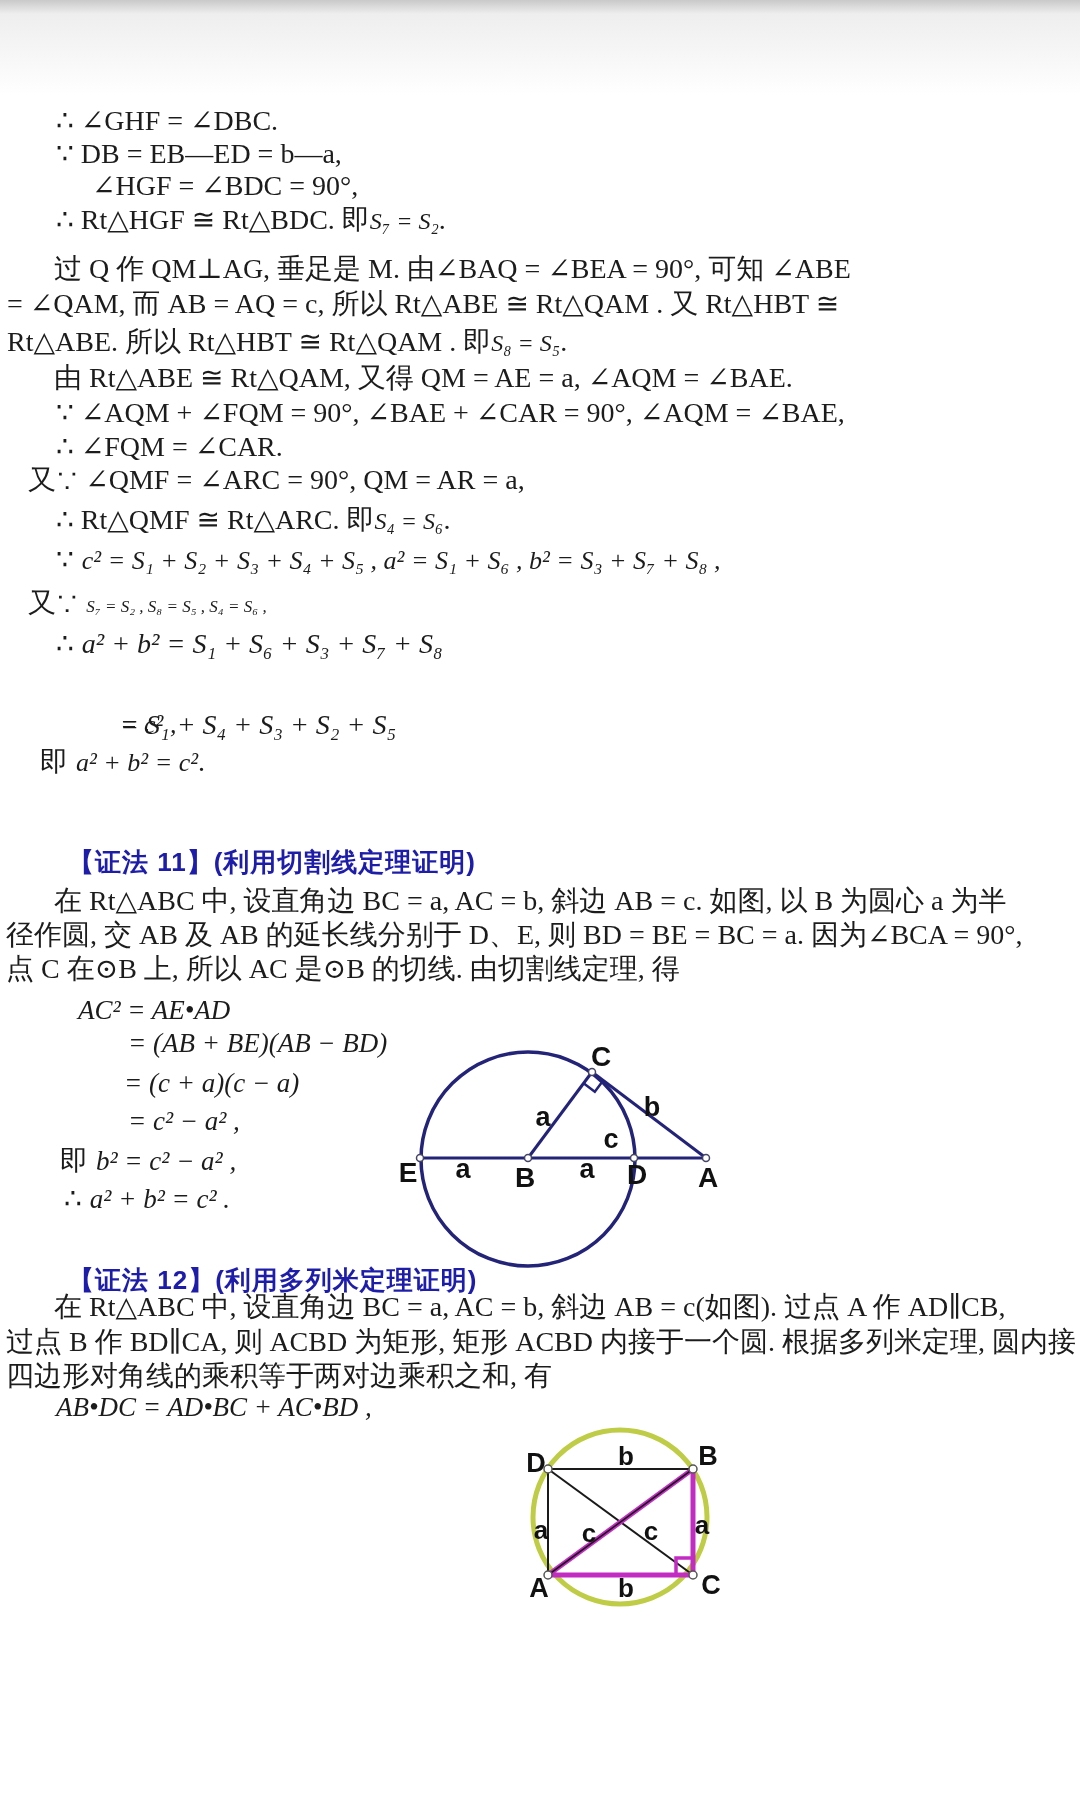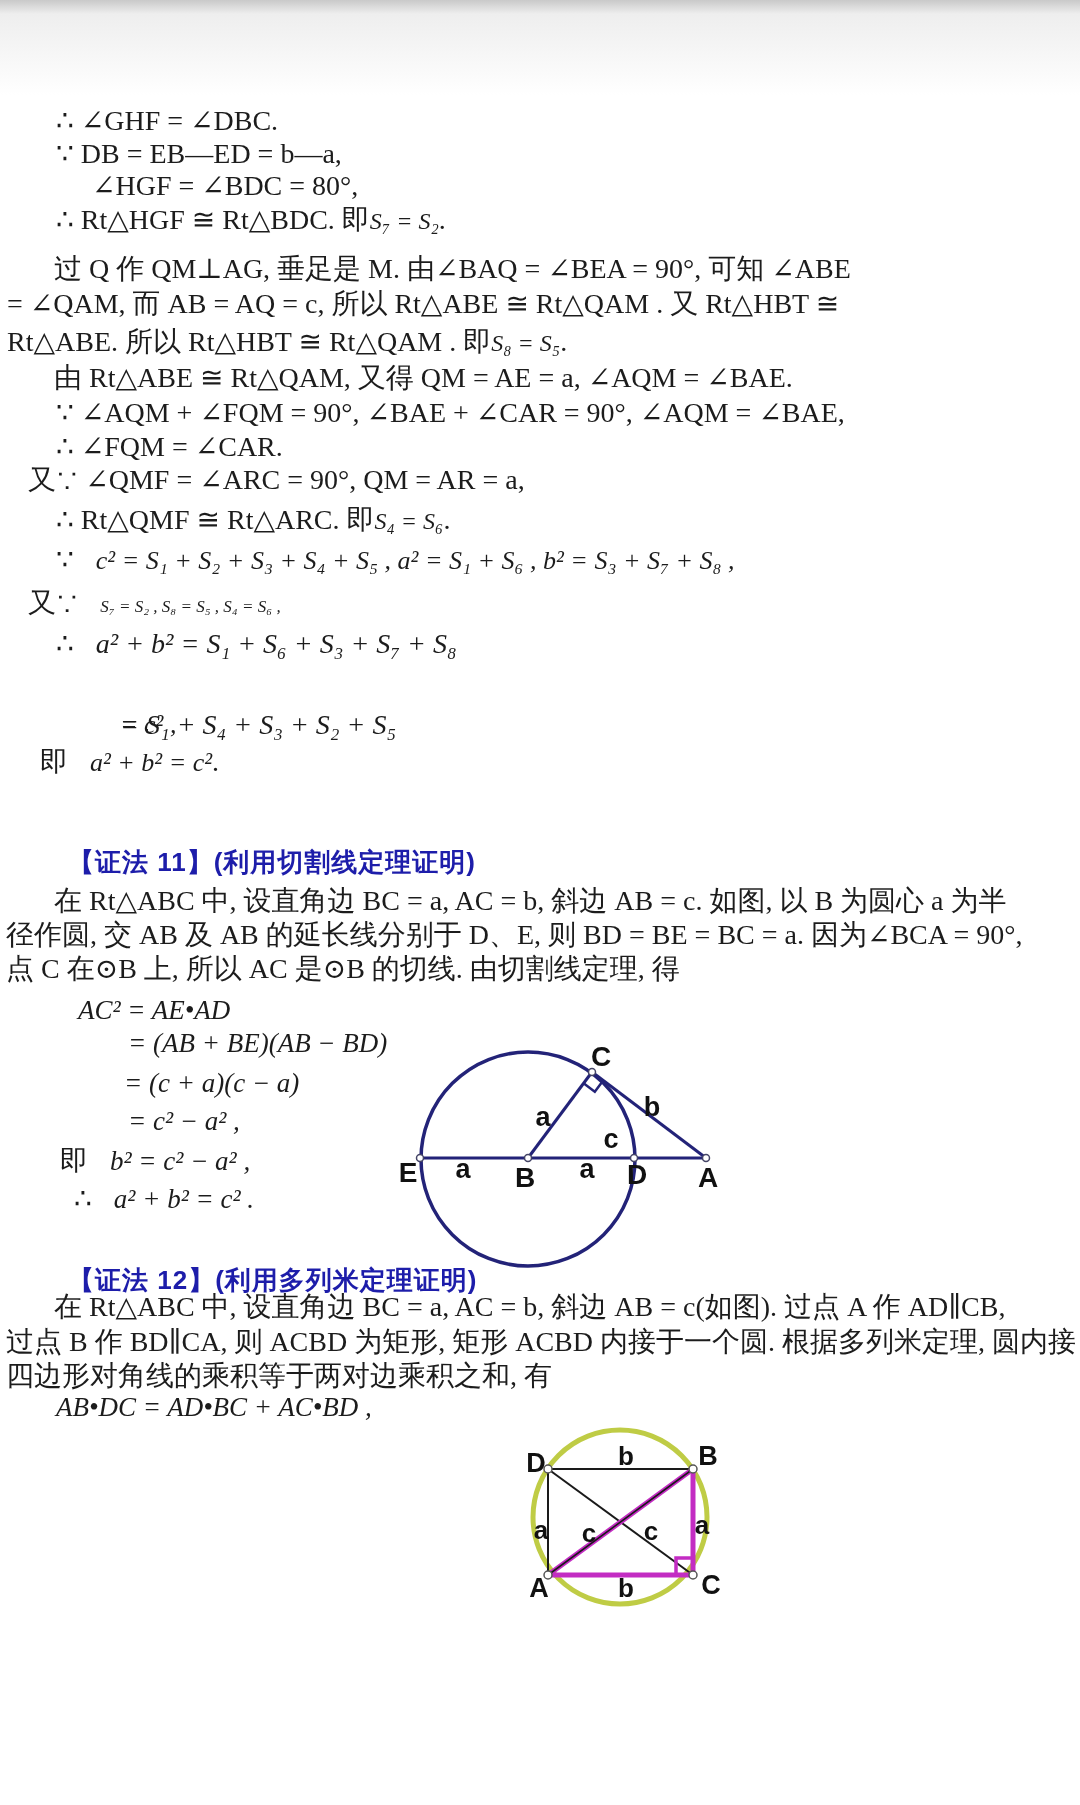--- a/index.html
+++ b/index.html
@@ -5,35 +5,35 @@
   html,body{margin:0;padding:0;background:#ffffff;}
   .page{
     position:relative;width:1080px;height:1805px;margin:0 auto;overflow:hidden;
     background:linear-gradient(180deg,#c9c9c9 0px,#eeeeee 14px,#ffffff 95px);
     font-family:"Liberation Serif","DejaVu Serif",serif;color:#1c1c1c;
   }
   .ln{position:absolute;white-space:nowrap;font-size:28px;line-height:34px;text-align:center;}
   .sym{display:inline-block;}
   .fm{font-family:"Liberation Serif","DejaVu Serif",serif;font-style:italic;font-size:27px;}
   .mt{font-style:italic;font-size:24px;margin-left:0;font-family:"Liberation Serif","DejaVu Serif",serif;}
-  .mt-gap{margin-left:22px;}
+  .mt-gap{margin-left:8px;}
   .ttl{
     position:absolute;white-space:nowrap;font-weight:bold;font-size:26px;
     color:#1d1daa;font-family:"Liberation Sans","DejaVu Sans",sans-serif;letter-spacing:1px;
   }
   svg text{font-family:"Liberation Sans","DejaVu Sans",sans-serif;font-weight:bold;fill:#111111;}
 </style>
 </head>
 <body>
 
 <div class="page">
 
   <div class="ln" style="top:104px;left:56px">∴ ∠GHF = ∠DBC.</div>
   <div class="ln" style="top:137px;left:56px">∵ DB = EB—ED = b—a,</div>
-  <div class="ln" style="top:169px;left:92px">∠HGF = ∠BDC = 80°,</div>
+  <div class="ln" style="top:169px;left:92px">∠HGF = ∠BDC = 90°,</div>
   <div class="ln" style="top:203px;left:56px">
     <span>∴ Rt△HGF ≅ Rt△BDC. 即</span><span class="mt">S₇ = S₂</span><span>.</span>
   </div>
   <div class="ln" style="top:252px;left:54px">过 Q 作 QM⊥AG, 垂足是 M. 由∠BAQ = ∠BEA = 90°, 可知 ∠ABE</div>
   <div class="ln" style="top:287px;left:7px">= ∠QAM, 而 AB = AQ = c, 所以 Rt△ABE ≅ Rt△QAM . 又 Rt△HBT ≅</div>
   <div class="ln" style="top:325px;left:7px">
     <span>Rt△ABE. 所以 Rt△HBT ≅ Rt△QAM . 即</span><span class="mt">S₈ = S₅</span><span>.</span>
   </div>
   <div class="ln" style="top:361px;left:54px">由 Rt△ABE ≅ Rt△QAM, 又得 QM = AE = a, ∠AQM = ∠BAE.</div>
   <div class="ln" style="top:396px;left:56px">∵ ∠AQM + ∠FQM = 90°, ∠BAE + ∠CAR = 90°, ∠AQM = ∠BAE,</div>
@@ -61,21 +61,21 @@
   <div class="ln" style="top:884px;left:54px">在 Rt△ABC 中, 设直角边 BC = a, AC = b, 斜边 AB = c. 如图, 以 B 为圆心 a 为半</div>
   <div class="ln" style="top:918px;left:6px">径作圆, 交 AB 及 AB 的延长线分别于 D、E, 则 BD = BE = BC = a. 因为∠BCA = 90°,</div>
   <div class="ln" style="top:952px;left:6px">点 C 在⊙B 上, 所以 AC 是⊙B 的切线. 由切割线定理, 得</div>
   <div class="ln fm" style="top:993px;left:78px">AC² = AE•AD</div>
   <div class="ln fm" style="top:1026px;left:128px">= (AB + BE)(AB − BD)</div>
   <div class="ln fm" style="top:1066px;left:124px">= (c + a)(c − a)</div>
   <div class="ln fm" style="top:1104px;left:128px">=  c² − a² ,</div>
   <div class="ln" style="top:1144px;left:60px">
     <span>即</span><span class="mt mt-gap" style="font-size:27px">b² = c² − a² ,</span>
   </div>
-  <div class="ln" style="top:1182px;left:74px">
+  <div class="ln" style="top:1182px;left:64px">
     <span class="sym">∴</span><span class="mt mt-gap" style="font-size:27px">a² + b² = c² .</span>
   </div>
 
   <svg width="350" height="250" viewBox="0 0 350 250" style="position:absolute;top:1030px;left:380px">
     <circle cx="148" cy="129" r="107" fill="none" stroke="#232378" stroke-width="3.5"></circle>
     <line x1="40" y1="128" x2="326" y2="128" stroke="#232378" stroke-width="3"></line>
     <line x1="148" y1="128" x2="212" y2="42" stroke="#232378" stroke-width="3"></line>
     <line x1="212" y1="42" x2="326" y2="128" stroke="#232378" stroke-width="3"></line>
     <polyline points="203.6,53.3 214.8,61.7 223.2,50.4" fill="none" stroke="#232378" stroke-width="2.5"></polyline>
     <g>

